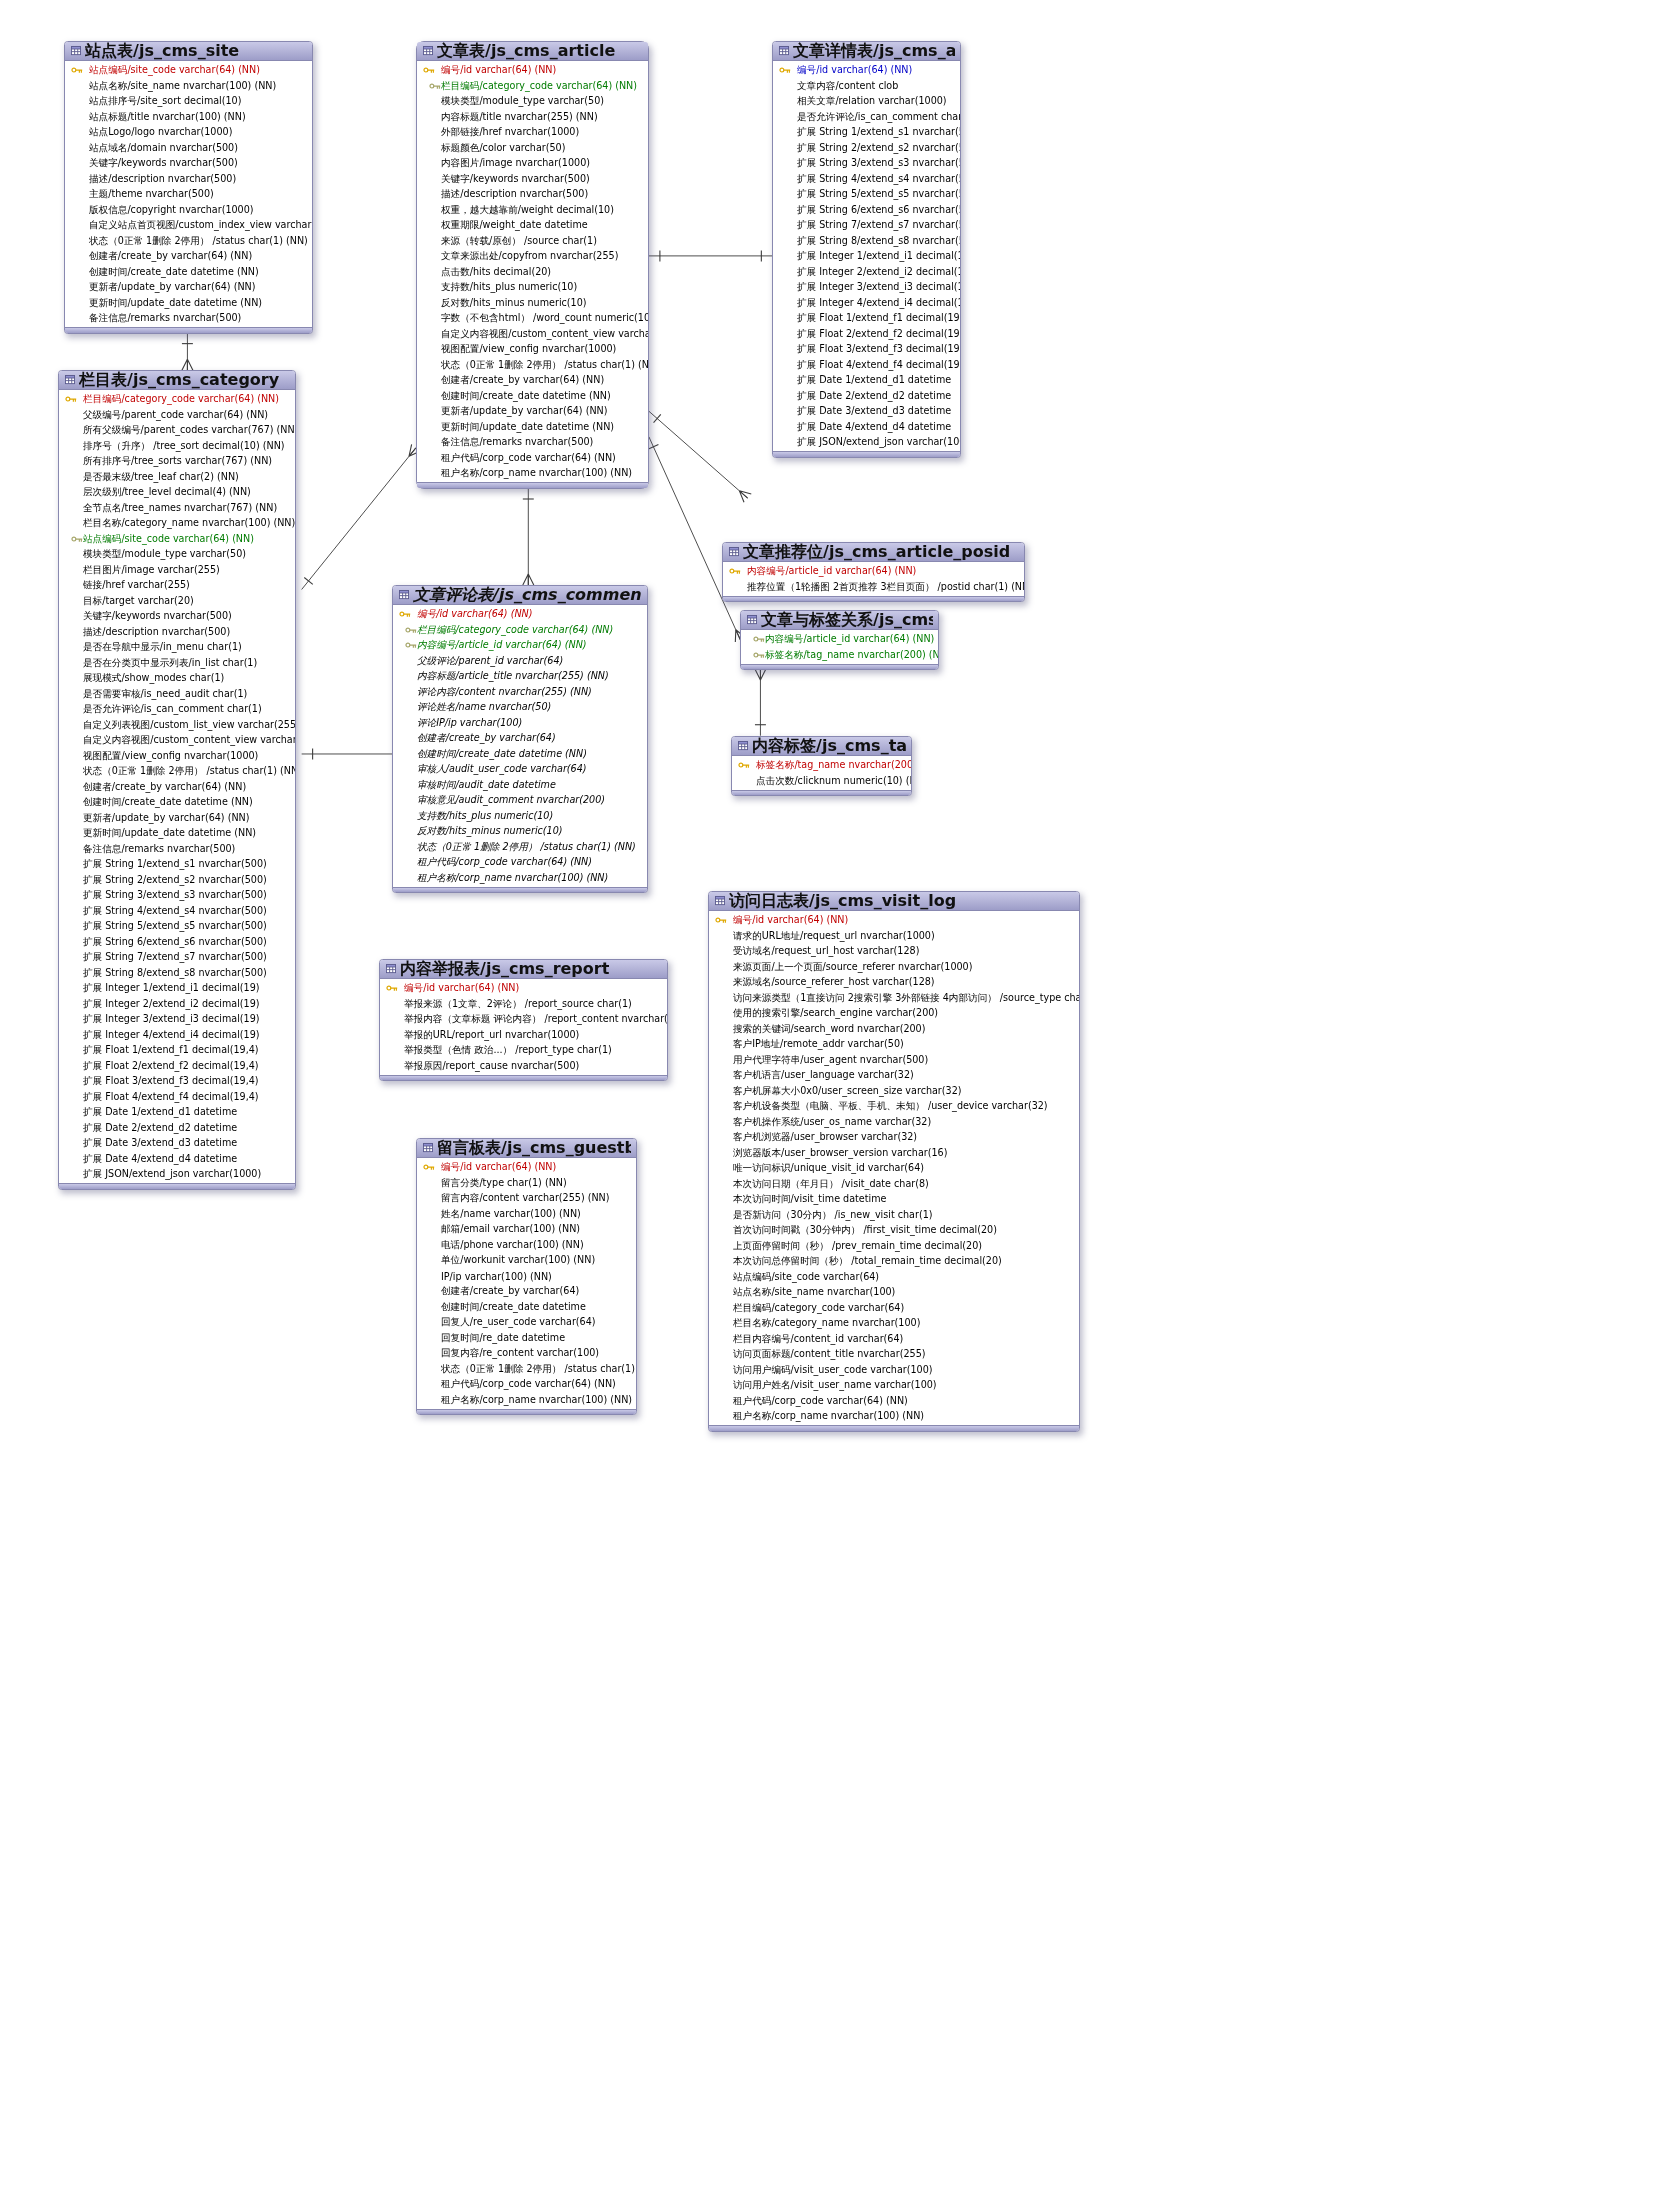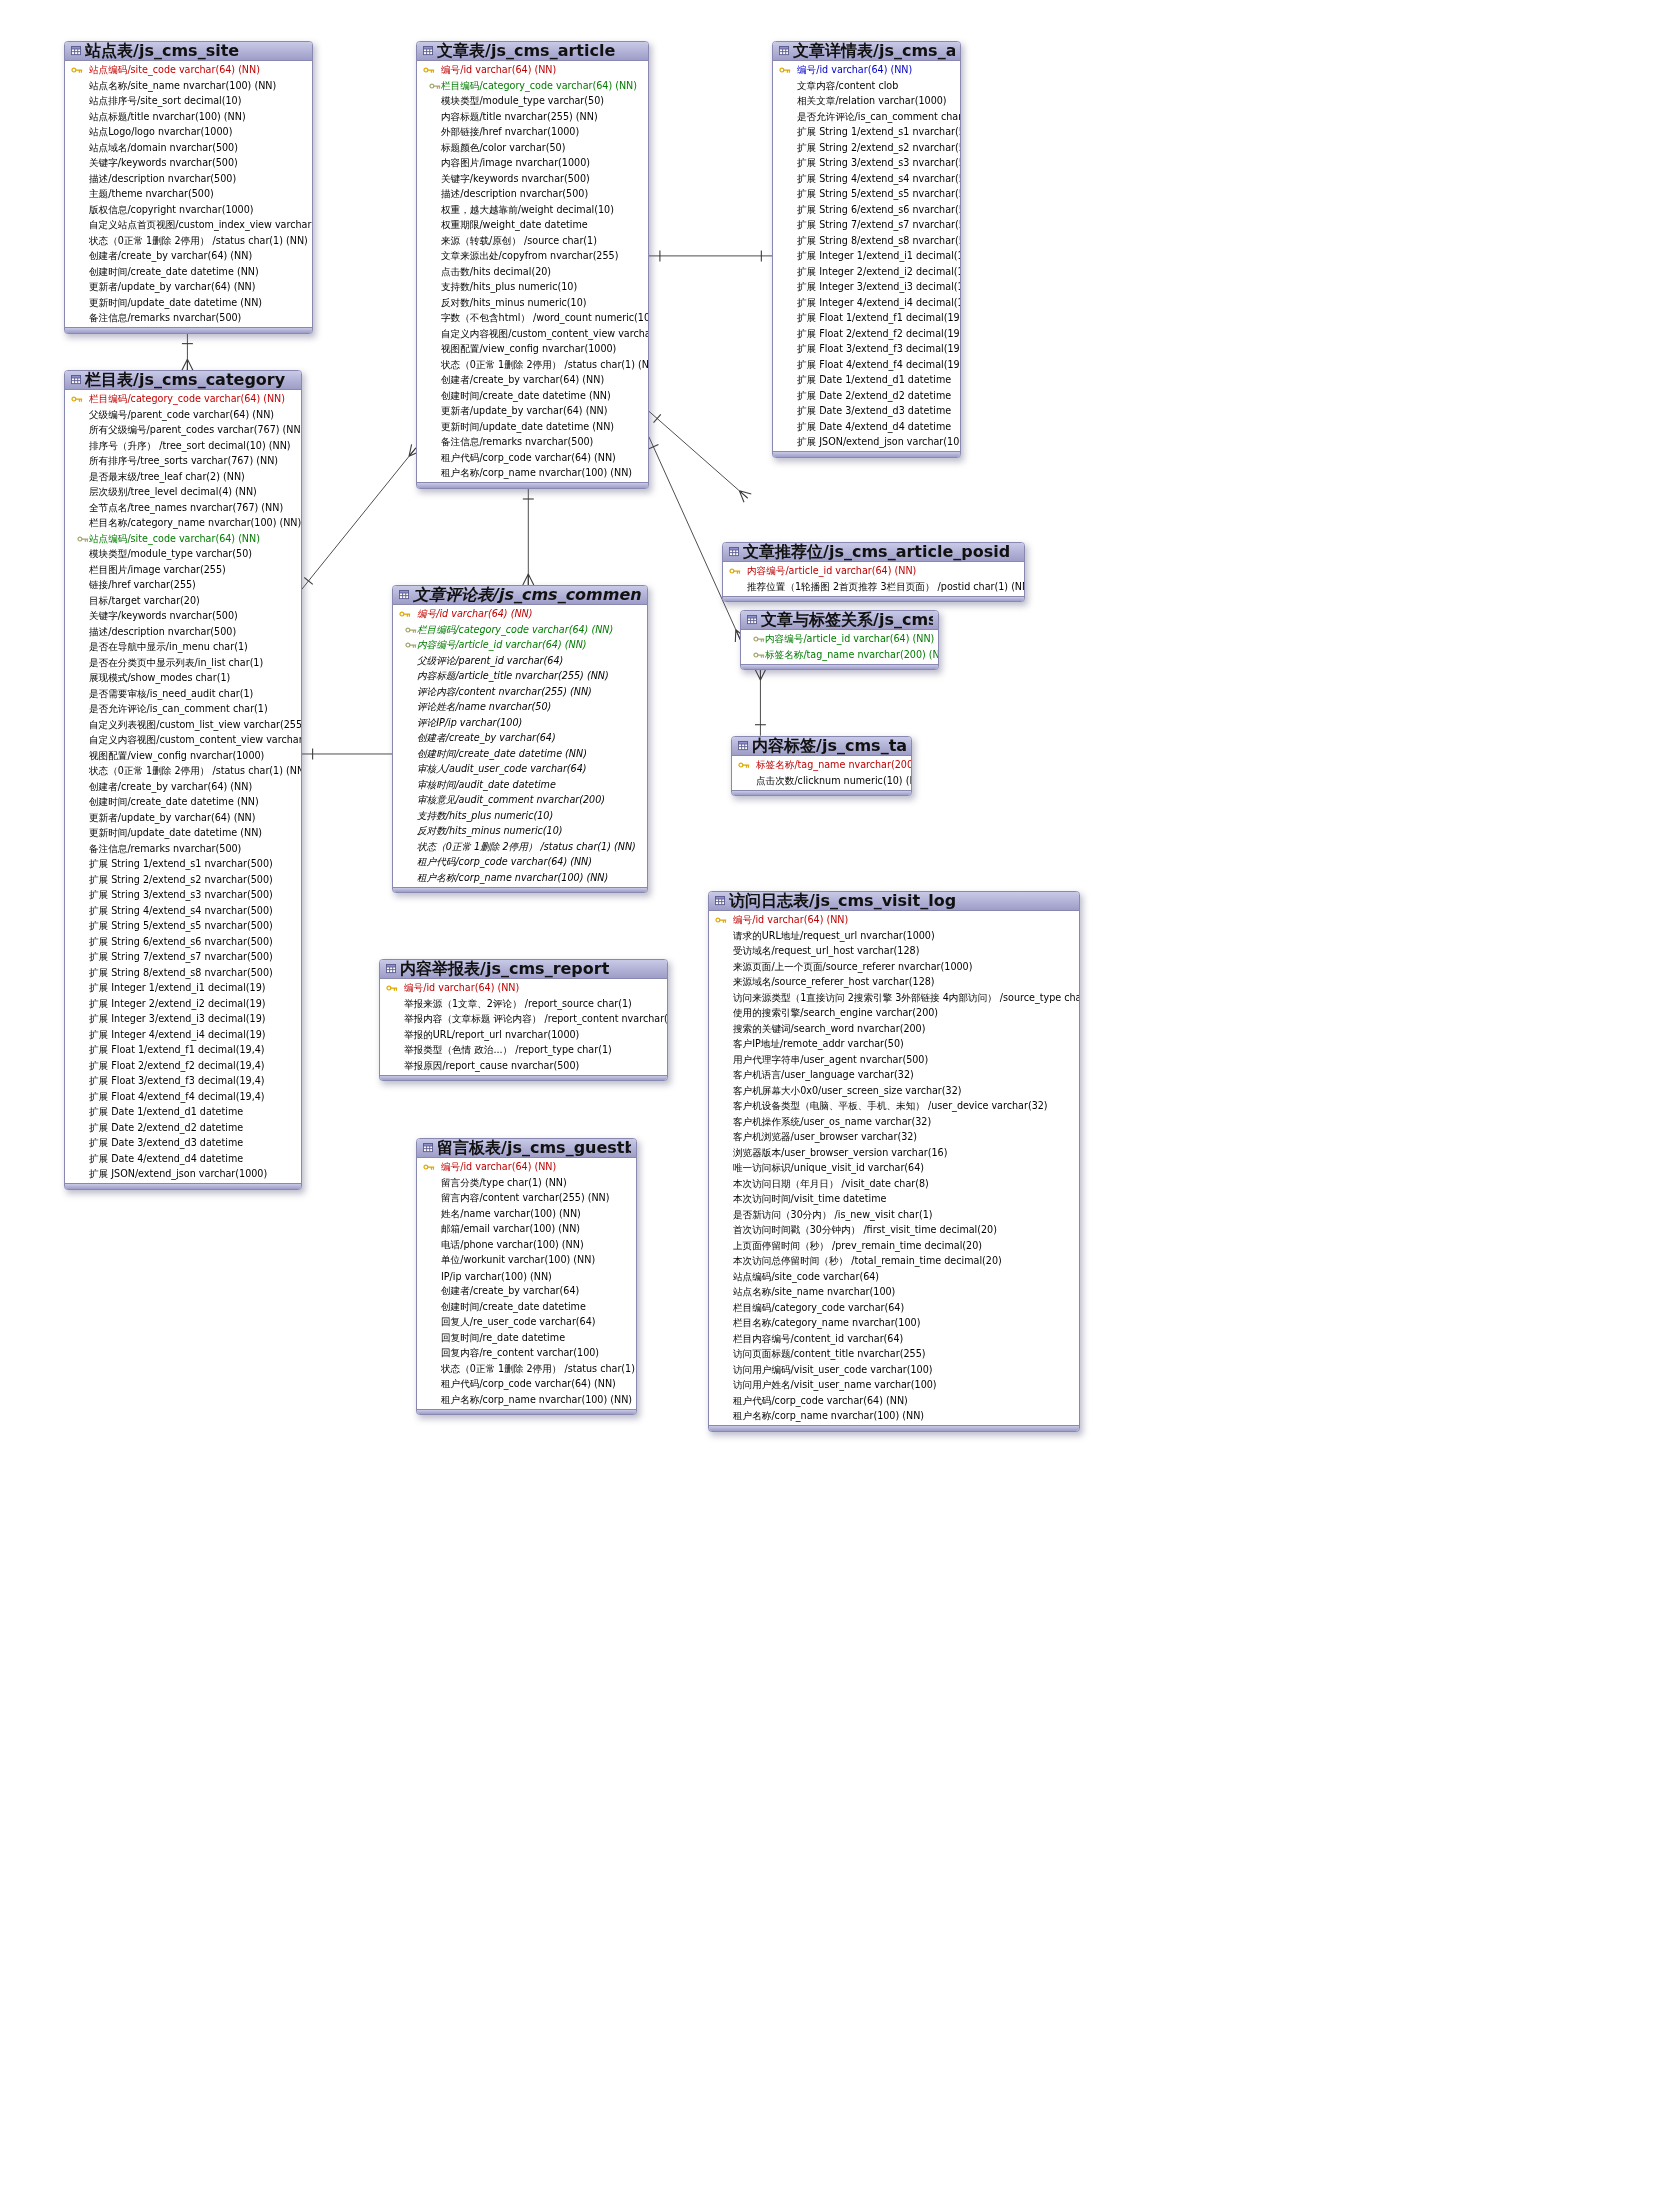--- a/index.html
+++ b/index.html
@@ -133,21 +133,21 @@
           <span class="gut"></span>
           <span class="lab">更新时间/update_date datetime (NN)</span>
         </div>
         <div class="row">
           <span class="gut"></span>
           <span class="lab">备注信息/remarks nvarchar(500)</span>
         </div>
       </div>
       <div class="ft"></div>
     </div>
-    <div class="tbl" style="left: 416px; top: 41px; width: 233px;">
+    <div class="tbl" style="left: 416px; top: 41px; width: 233px; border-radius: 8px;">
       <div class="hd">
         <span class="ticon">
           <svg width="10" height="9.1" viewBox="0 0 11 10">
             <rect x="0.5" y="0.5" width="10" height="9" fill="#ffffff" stroke="#5b5b8e"></rect>
             <rect x="0.5" y="0.5" width="10" height="2.8" fill="#8f8fd0" stroke="#5b5b8e"></rect>
             <path d="M0.5 6.2 H10.5 M4 3.3 V9.5 M7.4 3.3 V9.5" stroke="#5b5b8e" fill="none"></path>
           </svg>
         </span>
         <span class="ttl">文章表/js_cms_article</span>
       </div>
@@ -386,21 +386,21 @@
           <span class="gut"></span>
           <span class="lab">扩展 Date 4/extend_d4 datetime</span>
         </div>
         <div class="row">
           <span class="gut"></span>
           <span class="lab">扩展 JSON/extend_json varchar(1000)</span>
         </div>
       </div>
       <div class="ft"></div>
     </div>
-    <div class="tbl" style="left: 64px; top: 370px; width: 238px;">
+    <div class="tbl" style="left: 58px; top: 370px; width: 238px;">
       <div class="hd">
         <span class="ticon">
           <svg width="10" height="9.1" viewBox="0 0 11 10">
             <rect x="0.5" y="0.5" width="10" height="9" fill="#ffffff" stroke="#5b5b8e"></rect>
             <rect x="0.5" y="0.5" width="10" height="2.8" fill="#8f8fd0" stroke="#5b5b8e"></rect>
             <path d="M0.5 6.2 H10.5 M4 3.3 V9.5 M7.4 3.3 V9.5" stroke="#5b5b8e" fill="none"></path>
           </svg>
         </span>
         <span class="ttl">栏目表/js_cms_category</span>
       </div>

